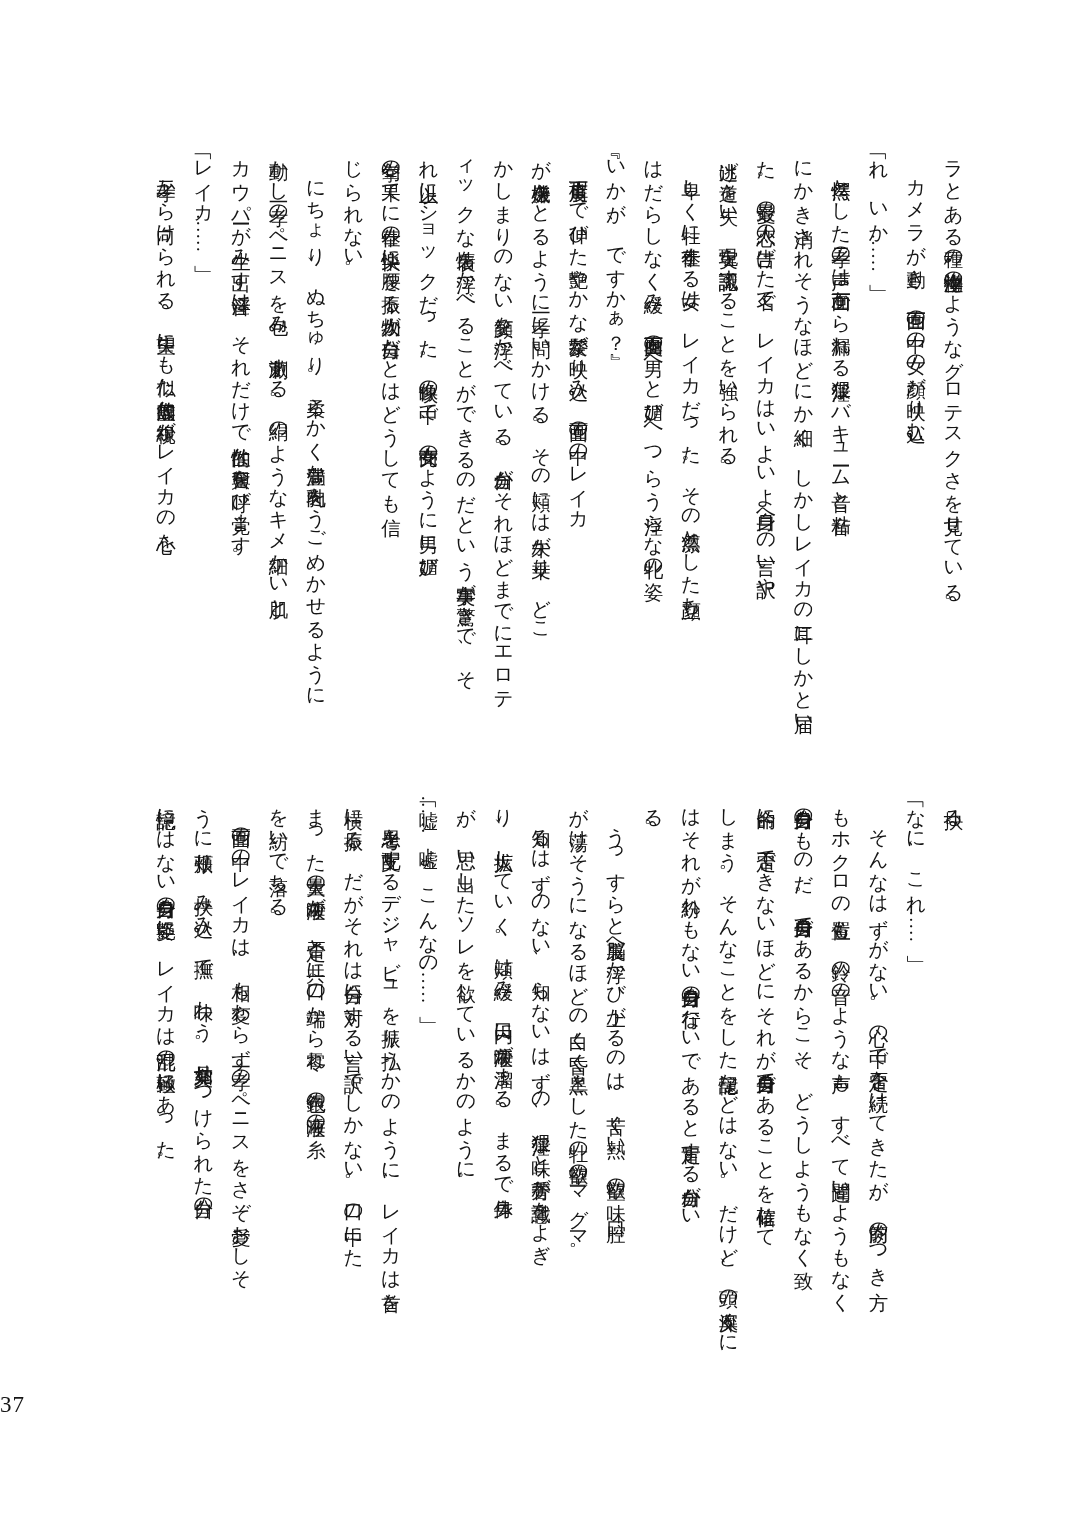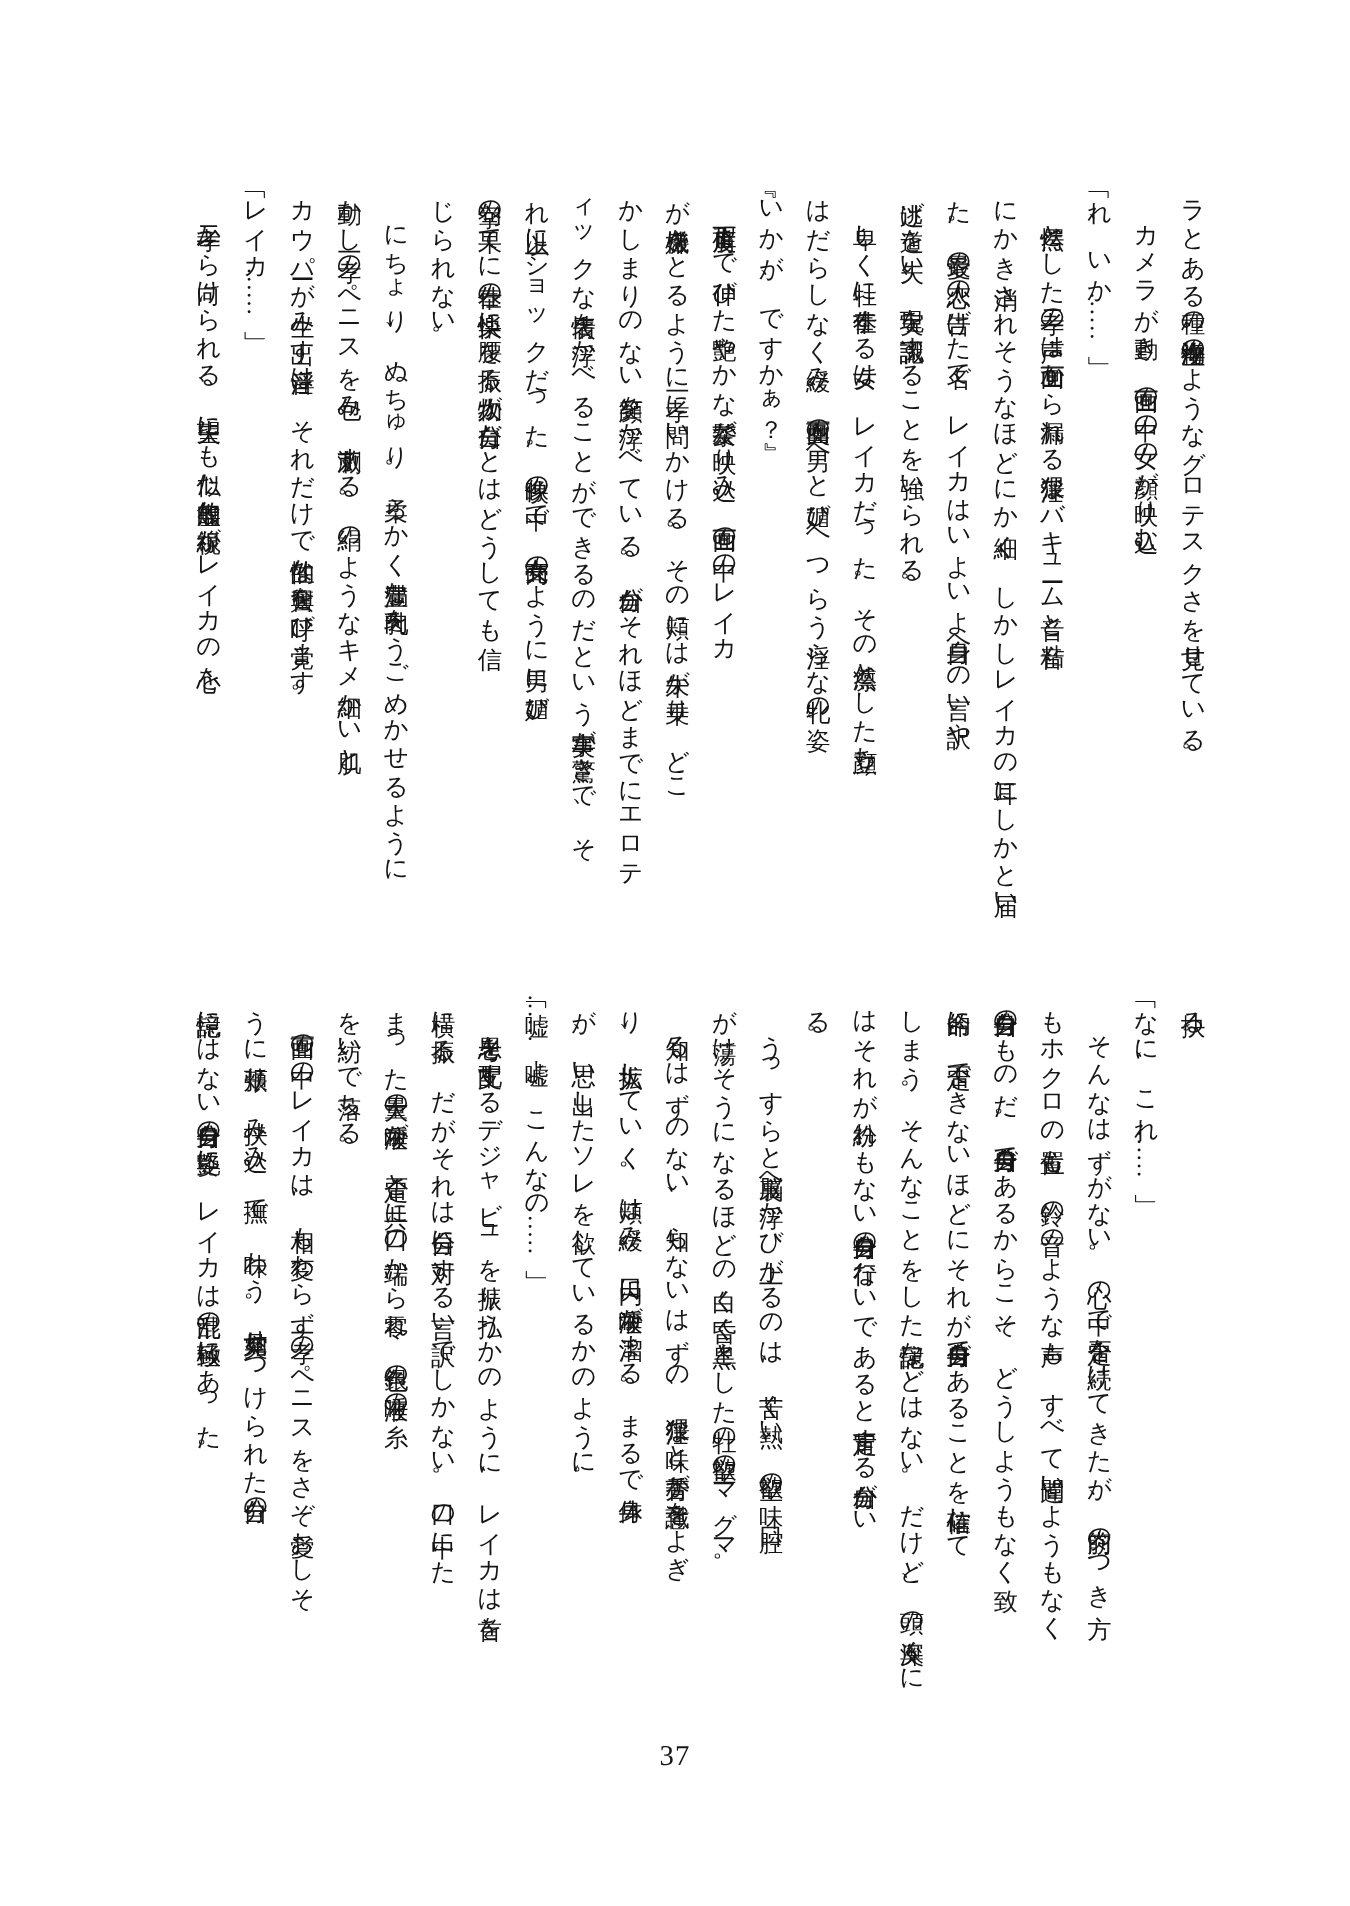--- a/index.html
+++ b/index.html
@@ -30,21 +30,21 @@
     margin: 0;
     padding: 0;
     line-height: 37.5px;   
     white-space: nowrap;   
   }
   .page-num {
     position: absolute;
     top: 1392px;
     left: 0;
     width: 1080px;
-    text-align: center;
+    text-align: left;
     font-size: 23px;
     letter-spacing: 1px;
   }
 </style>
 </head>
 <body>
 
 <div class="vblock vblock-top">
     <div class="tcol">ラとある種の海洋生物のようなグロテスクさを見せている。</div>
     <div class="tcol">　カメラが動き、画面の中の女の顔が映り込む。</div>

